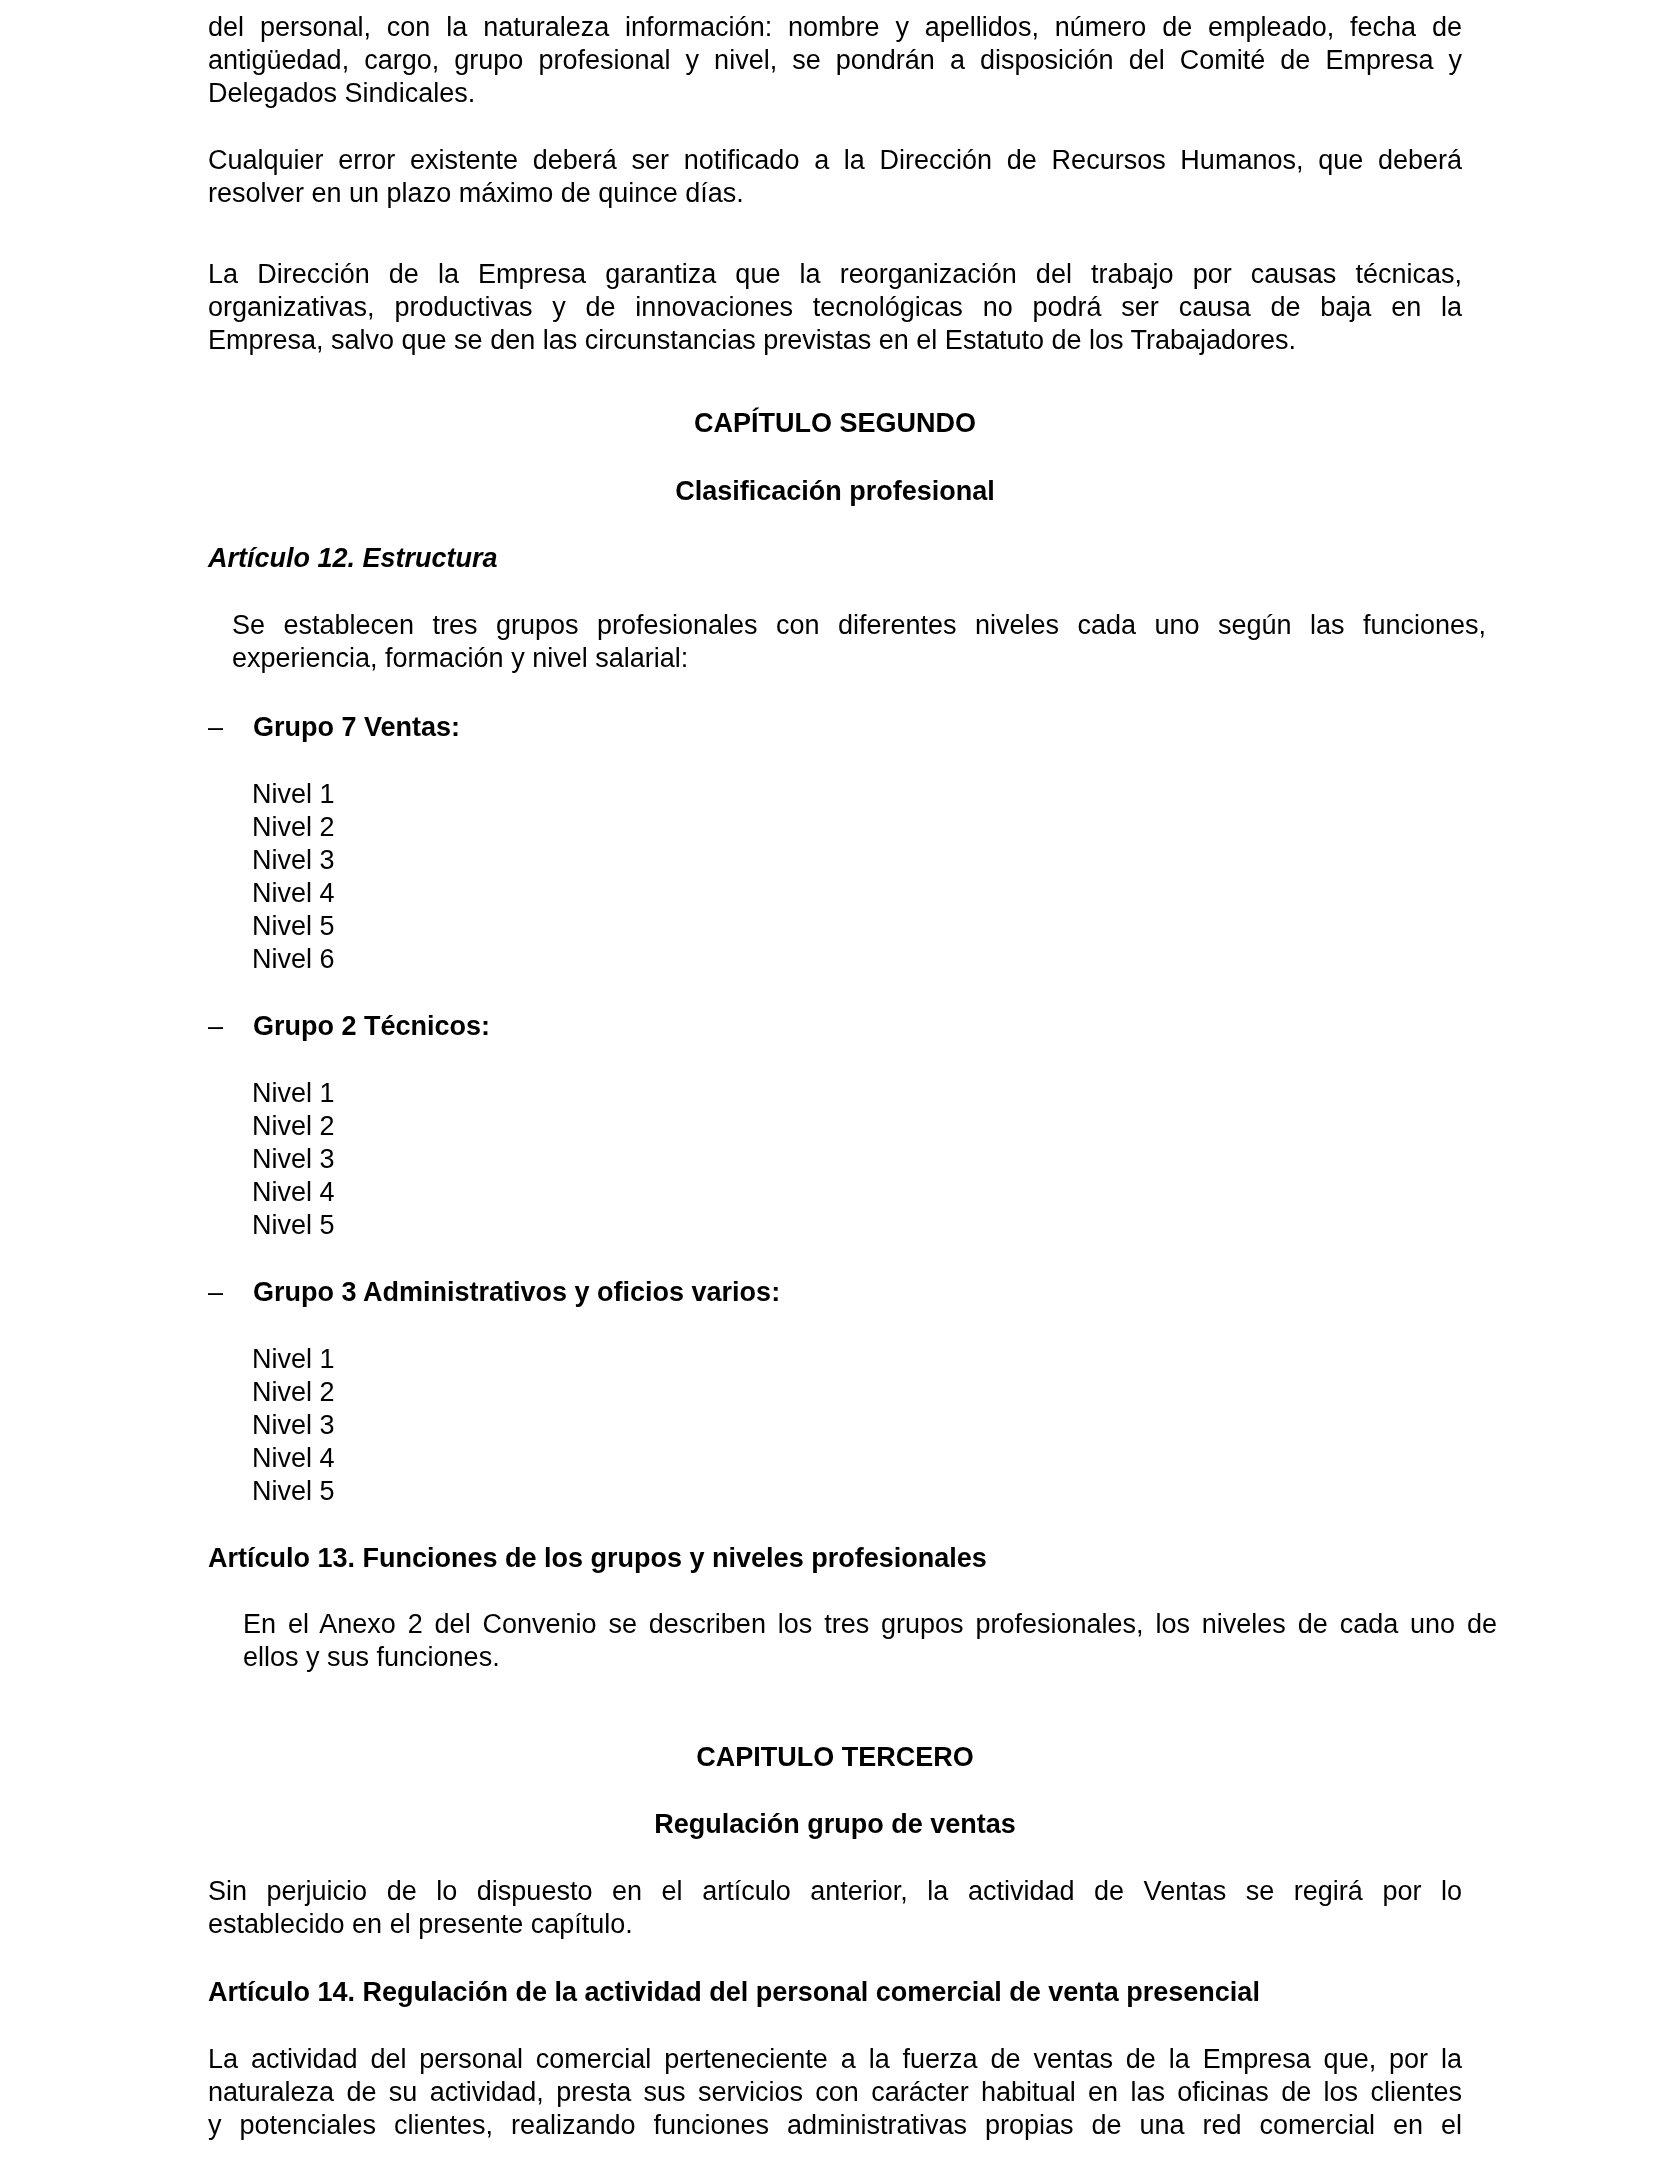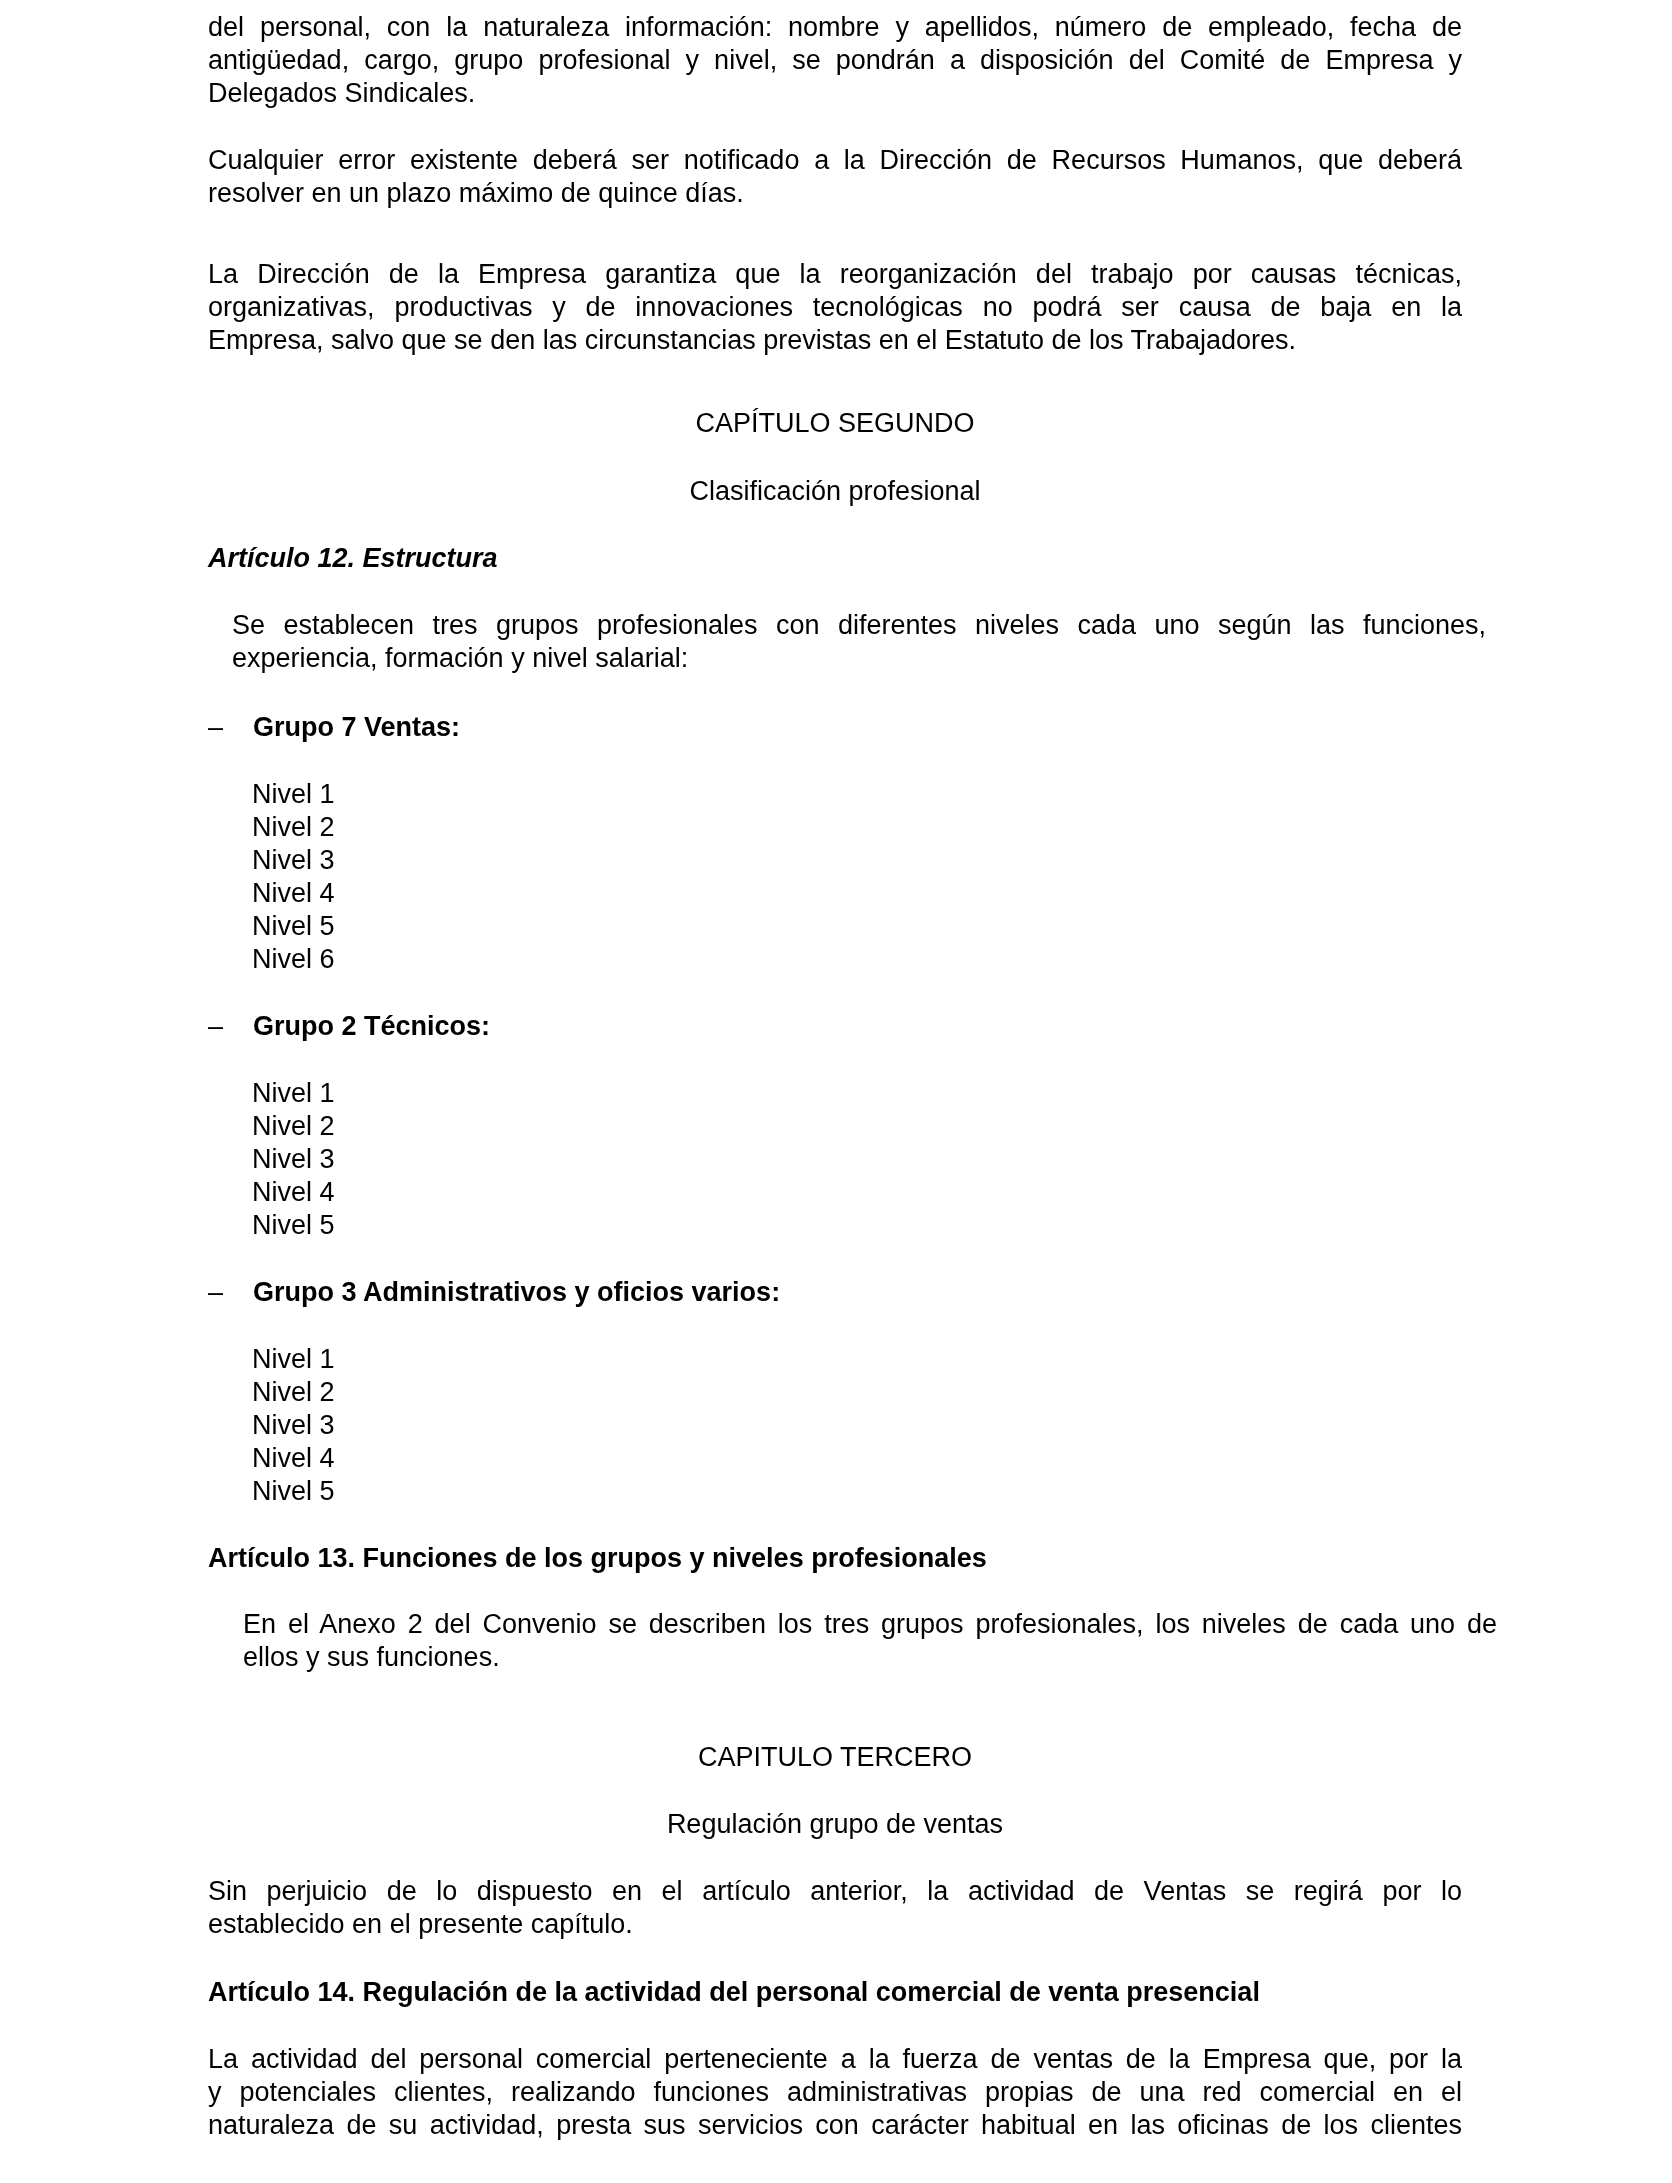--- a/index.html
+++ b/index.html
@@ -1,19 +1,19 @@
 <!DOCTYPE html>
 <html style="font-size:12px"><head>
 <meta charset="utf-8">
 <style>
   html, body { margin: 0; padding: 0; background: #ffffff; }
   body { width: 1672px; height: 2183px; position: relative; overflow: hidden;
          font-family: "Liberation Sans", sans-serif; color: #000000; }
   .blk { position: absolute; left: 208px; width: 1254px; font-size: 27px; line-height: 33px; }
-  .center { text-align: center; font-weight: normal; }
+  .center { text-align: center; font-weight: bold; }
   .bold { font-weight: bold; }
   .line { display: block; white-space: nowrap; }
   .jline { display: block; text-align: justify; text-align-last: justify; white-space: normal; }
   .grp { position: absolute; left: 208px; font-size: 27px; line-height: 33px; }
   .dash { position: absolute; left: 0; top: 0; }
   .grp-title { position: absolute; left: 45px; top: 0; font-weight: bold; white-space: nowrap; }
   .levels { position: absolute; left: 252px; font-size: 27px; line-height: 33px; }
   .levels span { display: block; white-space: nowrap; }
 </style>
 </head>
@@ -91,16 +91,16 @@
 <div class="blk center" style="top:1741px;">CAPITULO TERCERO</div>
 <div class="blk center" style="top:1808px;">Regulación grupo de ventas</div>
 <div class="blk" style="top:1875px;">
   <span class="jline">Sin perjuicio de lo dispuesto en el artículo anterior, la actividad de Ventas se regirá por lo</span>
   <span class="line">establecido en el presente capítulo.</span>
 </div>
 
 <div class="blk bold" style="top:1976px;">Artículo 14. Regulación de la actividad del personal comercial de venta presencial</div>
 <div class="blk" style="top:2043px;">
   <span class="jline">La actividad del personal comercial perteneciente a la fuerza de ventas de la Empresa que, por la</span>
+  <span class="jline">naturaleza de su actividad, presta sus servicios con carácter habitual en las oficinas de los clientes</span>
   <span class="jline">y potenciales clientes, realizando funciones administrativas propias de una red comercial en el</span>
-  <span class="jline">naturaleza de su actividad, presta sus servicios con carácter habitual en las oficinas de los clientes</span>
 </div>
 
 
 </body></html>

